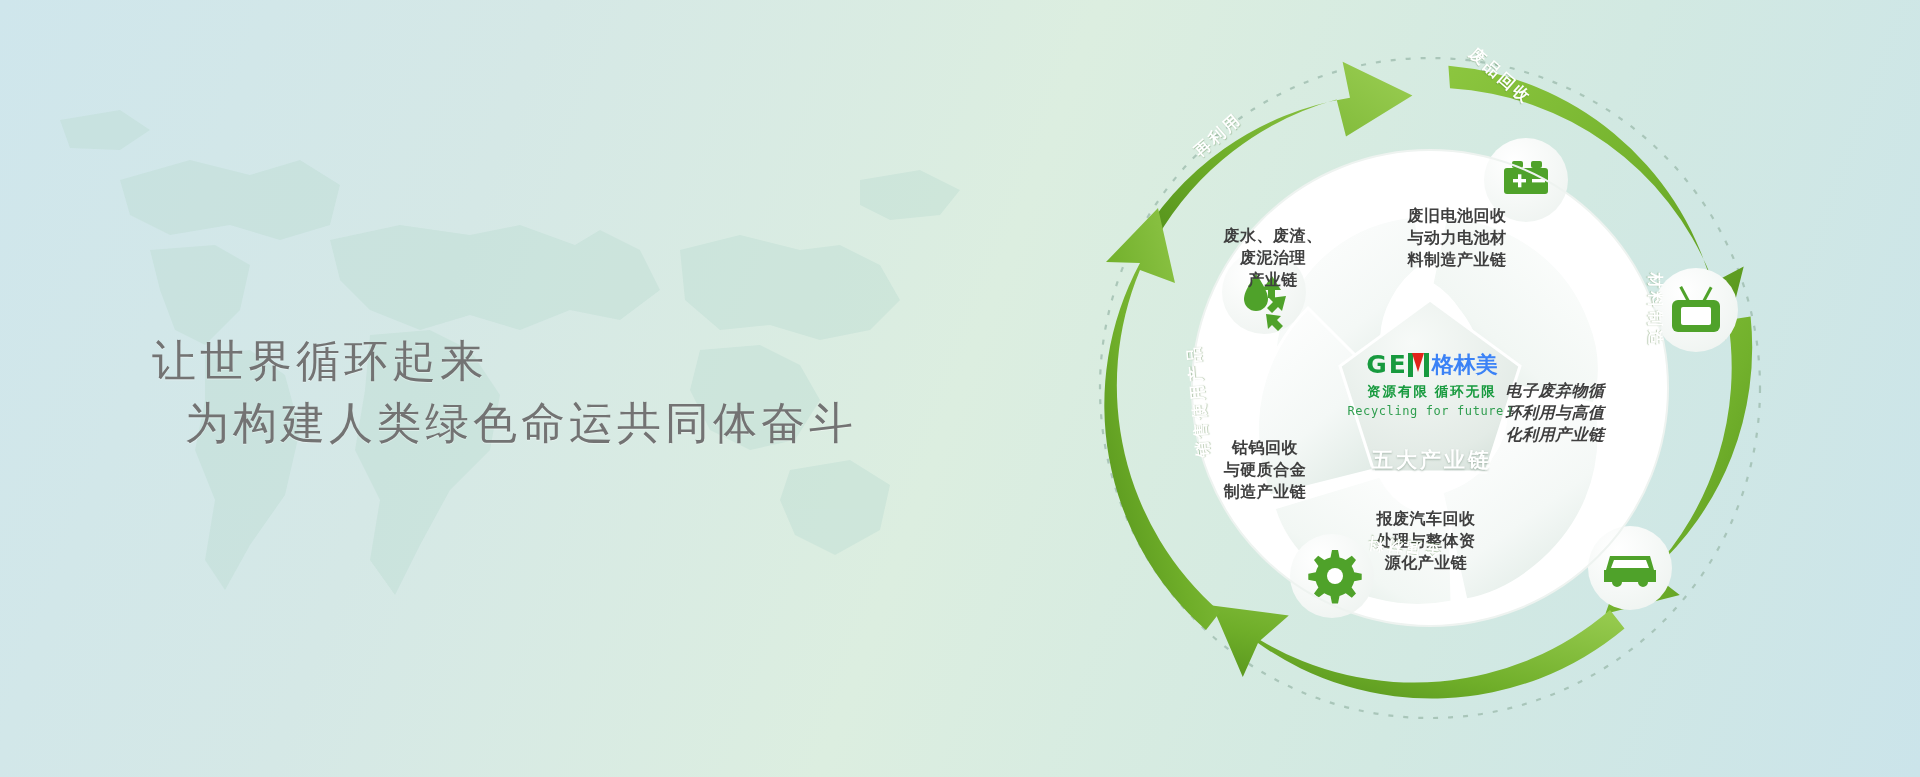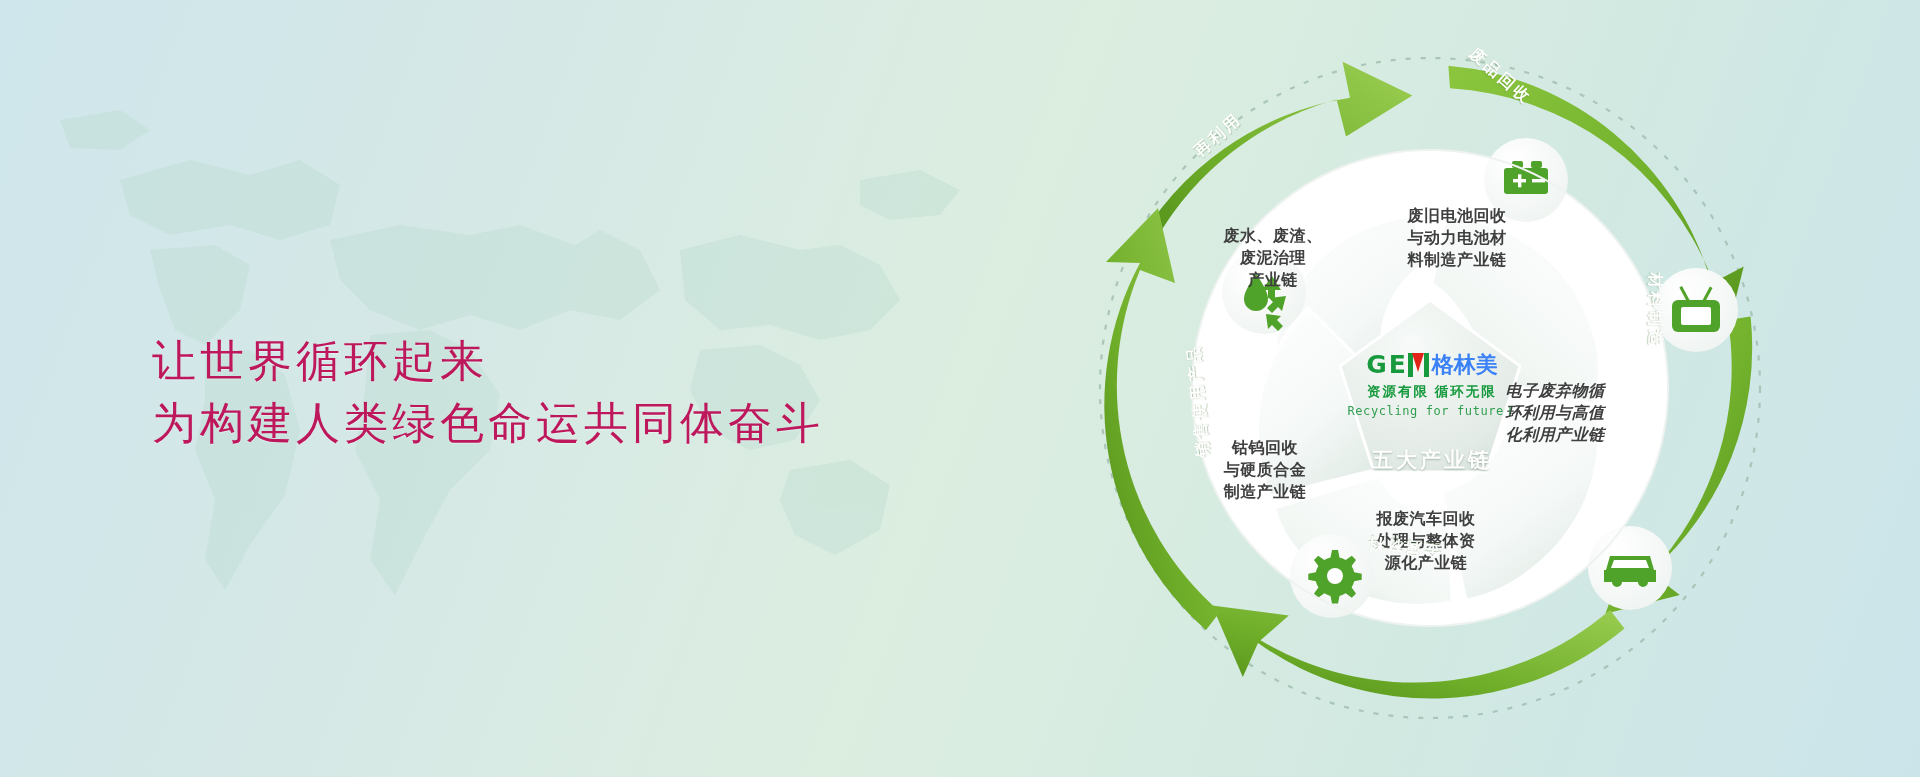--- a/index.html
+++ b/index.html
@@ -12,26 +12,26 @@
 
   
   .worldmap {
     position:absolute; left:0; top:0; width:1100px; height:777px;
     opacity:.5; pointer-events:none;
   }
 
   
   .slogan {
     position:absolute; left:152px; top:330px;
-    color:#be185d; line-height:1.42;
+    color:#737373; line-height:1.42;
     font-size:44px; letter-spacing:4px; font-weight:500;
     text-shadow:0 1px 0 rgba(255,255,255,.35);
   }
   .slogan .l1 { display:block; }
-  .slogan .l2 { display:block; }
+  .slogan .l2 { display:block;margin-left:33px; }
 
   
   .infographic {
     position:absolute; left:1020px; top:0; width:900px; height:777px;
   }
   .infographic svg { display:block; }
 
   .seg-label {
     position:absolute; text-align:center; color:#3f3f3f;
     font-size:16px; line-height:1.38; letter-spacing:.5px; font-weight:600;

